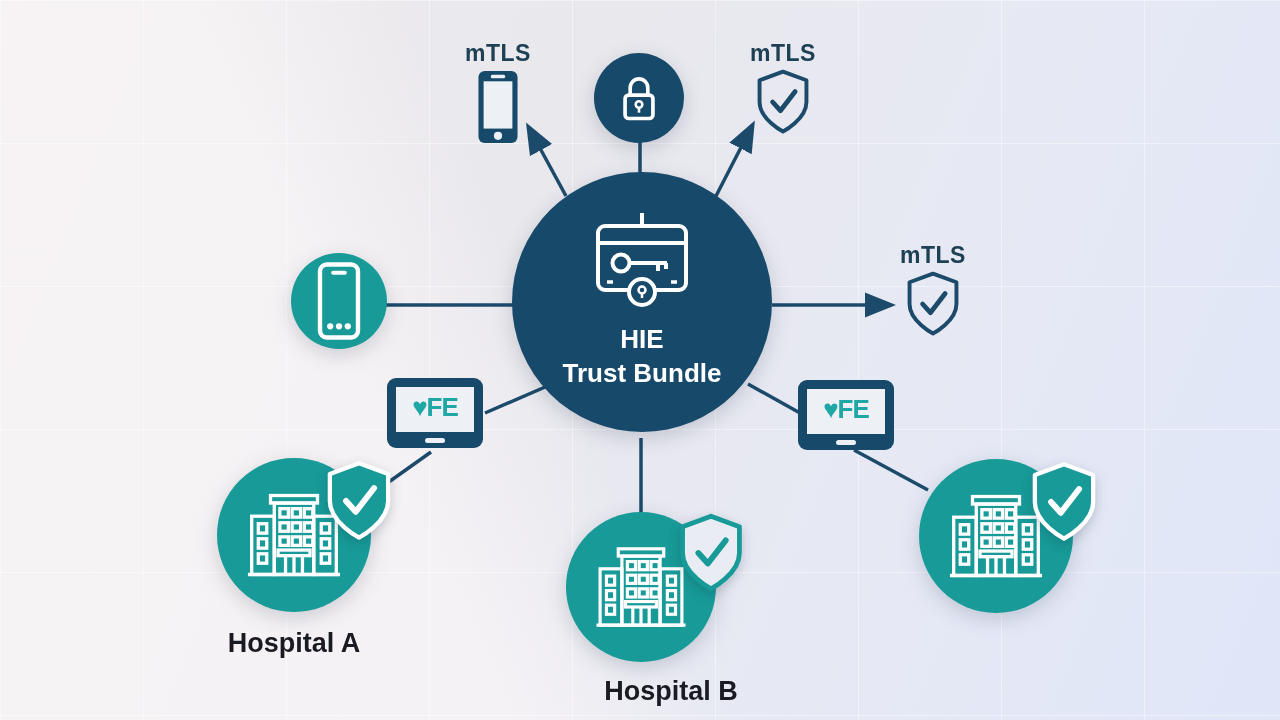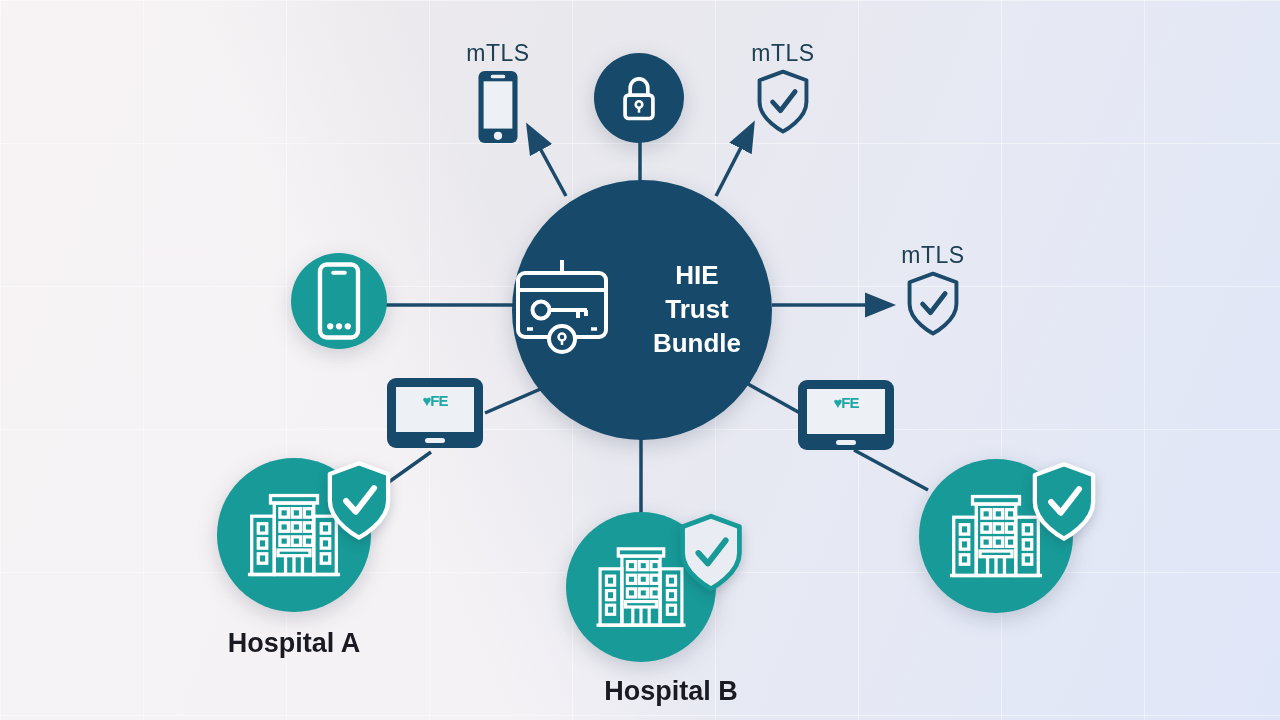--- a/index.html
+++ b/index.html
@@ -15,32 +15,32 @@
       repeating-linear-gradient(to bottom, rgba(255,255,255,.45) 0 1px, transparent 1px 143px),
       linear-gradient(246deg, transparent 0 55%, rgba(250,246,248,.7) 68%),
       linear-gradient(112deg, #efeced 0%, #e9e8ed 38%, #e6e9f4 70%, #dfe6f8 100%);
   }
   .node{position:absolute;}
   .circle{border-radius:50%; display:flex; align-items:center; justify-content:center;
           filter:drop-shadow(0 6px 10px rgba(20,40,60,.18));}
   .navy-bg{background:var(--navy);}
   .teal-bg{background:var(--teal);}
   .center-circle{
-    left:512px; top:180px; width:260px; height:260px;
-    flex-direction:row; gap:10px; padding-top:0;
+    left:512px; top:172px; width:260px; height:260px;
+    flex-direction:column; gap:10px; padding-top:0;
   }
   .center-title{color:#fff; font-size:26px; font-weight:600; text-align:center; line-height:1.3;}
-  .mtls-label{color:#1d4054; font-size:23px; font-weight:400; letter-spacing:.5px;}
+  .mtls-label{color:#1d4054; font-size:23px; font-weight:700; letter-spacing:.5px;}
   .hospital-label{position:absolute; color:var(--label); font-size:27px; font-weight:700;
                   transform:translateX(-50%); white-space:nowrap;}
   .badge{position:absolute; filter:drop-shadow(0 4px 6px rgba(20,40,60,.22));}
   .laptop{position:absolute;}
   .laptop-screen-glyph{
     position:absolute; left:0; top:14px; width:100%; text-align:center;
-    color:#1fa7a5; font-size:15px; font-weight:700; letter-spacing:-1px;
+    color:#1fa7a5; font-size:26px; font-weight:700; letter-spacing:-1px;
   }
   svg{display:block;}
 </style>
 </head>
 <body>
 
 <div class="stage">
 
   <svg width="1280" height="720" viewBox="0 0 1280 720" style="position:absolute;left:0;top:0">
     <defs>

